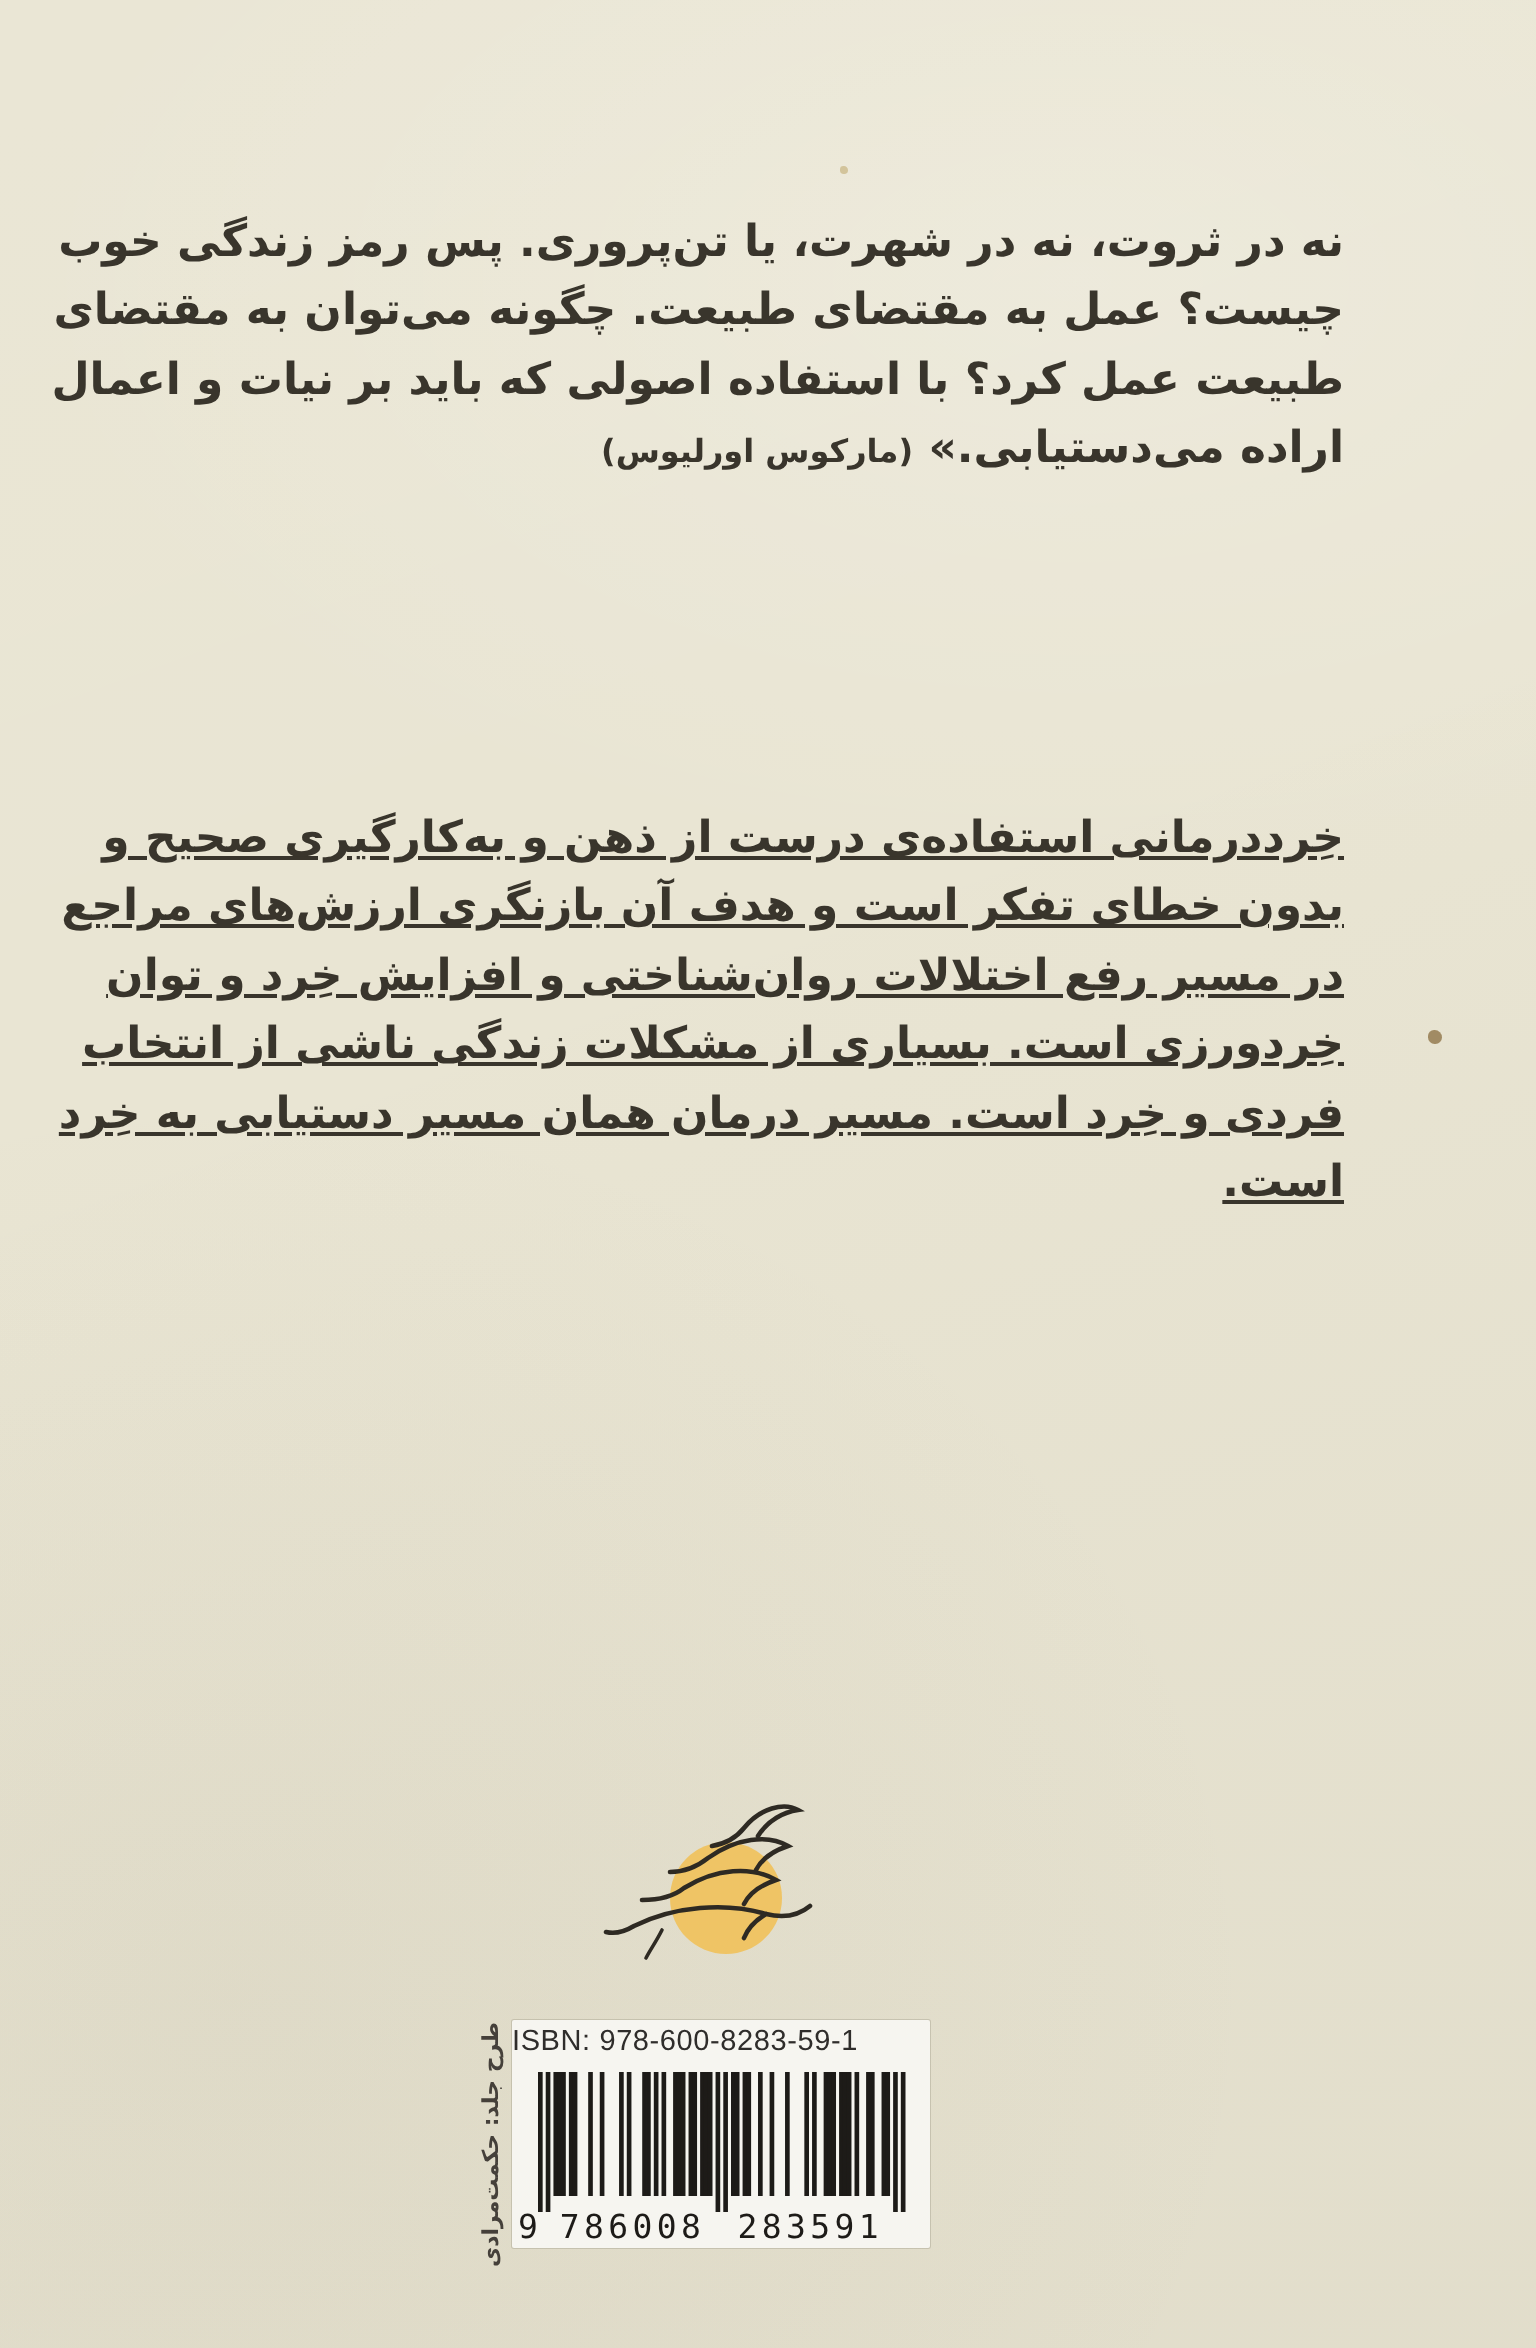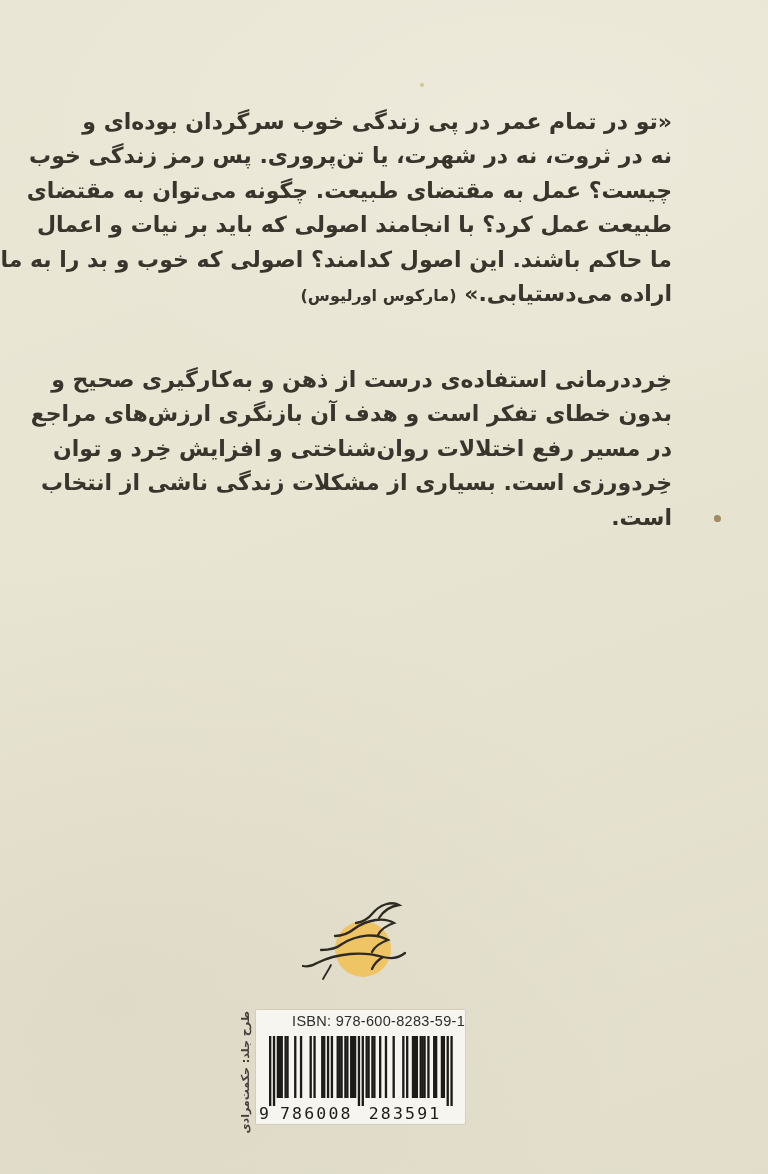--- a/index.html
+++ b/index.html
@@ -24,74 +24,73 @@
     position:absolute;left:97px;width:575px;
     color:#39352c;font-weight:bold;font-size:22px;line-height:34.4px;
     direction:rtl;
   }
   .para .tline{
     text-align:justify;text-align-last:justify;text-justify:inter-word;
     white-space:nowrap;height:34.4px;overflow:visible;
   }
   .para .tline.lastline{text-align:right;text-align-last:right;}
   .quote-block{top:105px;}
-  .desc-block{top:363px;}
+  .desc-block{top:403px;text-decoration:underline;}
   .attribution{font-size:16px;font-weight:bold;padding-left:2px;}
 
   .logo-svg{position:absolute;left:300px;top:898px;width:126px;height:86px;}
   .publisher-name{
     position:absolute;left:255px;top:980px;width:220px;
     text-align:center;direction:rtl;
     font-size:21px;font-weight:bold;color:#3a332a;
     text-shadow:0 0 .4px #3a332a;
     margin-top:32px;
   }
 
   .isbn-box{
     position:absolute;left:256px;top:1010px;width:209px;height:114px;
     background:#f6f5f0;border-radius:1px;
     box-shadow:0 0 0 .5px rgba(120,115,95,.25);
   }
   .isbn-label{
     position:absolute;top:3px;left:0;width:100%;
-    text-align:right;
+    text-align:left;
     font-family:"Liberation Sans",sans-serif;
     font-size:14.5px;letter-spacing:.3px;color:#2f2d2b;
   }
   .barcode-svg{position:absolute;left:0;top:0;width:209px;height:114px;}
 
   .cover-credit{
     position:absolute;left:189px;top:1061px;width:114px;height:14px;
     transform:rotate(-90deg);
     direction:rtl;text-align:center;white-space:nowrap;
     font-size:11px;font-weight:bold;color:#45403a;
   }
 </style>
 </head>
 <body>
 
 <div class="paper-texture"></div>
 
 <div class="para quote-block" dir="rtl">
-  <div class="tline">«تو در تمام عمر در پی زندگی خوب سرگردان بوده‌ای و</div>
   <div class="tline">نه در ثروت، نه در شهرت، یا تن‌پروری. پس رمز زندگی خوب</div>
   <div class="tline">چیست؟ عمل به مقتضای طبیعت. چگونه می‌توان به مقتضای</div>
-  <div class="tline">طبیعت عمل کرد؟ با انجامند اصولی که باید بر نیات و اعمال</div>
-  <div class="tline">ما حاکم باشند. این اصول کدامند؟ اصولی که خوب و بد را به ما</div>
+  <div class="tline">طبیعت عمل کرد؟ با استفاده اصولی که باید بر نیات و اعمال</div>
   <div class="tline lastline">
     <span>اراده می‌دستیابی.»</span>
     <span class="attribution">(مارکوس اورلیوس)</span>
   </div>
 </div>
 
 <div class="para desc-block" dir="rtl">
   <div class="tline">خِرددرمانی استفاده‌ی درست از ذهن و به‌کارگیری صحیح و</div>
   <div class="tline">بدون خطای تفکر است و هدف آن بازنگری ارزش‌های مراجع</div>
   <div class="tline">در مسیر رفع اختلالات روان‌شناختی و افزایش خِرد و توان</div>
   <div class="tline">خِردورزی است. بسیاری از مشکلات زندگی ناشی از انتخاب</div>
+  <div class="tline">فردی و خِرد است. مسیر درمان همان مسیر دستیابی به خِرد</div>
   <div class="tline lastline">است.</div>
 </div>
 
 <svg class="logo-svg" viewBox="0 0 126 86" aria-hidden="true">
   <circle cx="63" cy="51" r="28" fill="#efc465"></circle>
   <g fill="none" stroke-linecap="round" stroke-width="2.3" stroke="#2e2a23">
     <path d="M72 16 C80 6 92 3 99 7 C92 8 84 12 79 20 M72 16 C68 21 62 24 56 25"></path>
     <path d="M54 31 C68 21 84 19 94 25 C88 27 81 31 78 37 M54 31 C49 35 42 38 35 38"></path>
     <path d="M42 46 C58 36 76 35 88 42 C82 44 75 48 72 54 M42 46 C37 50 29 52 21 52"></path>
     <path d="M17 65 C37 55 63 53 83 59 C91 61 99 60 105 55 M83 59 C78 62 74 66 72 71 M17 65 C12 68 7 69 3 68"></path>

